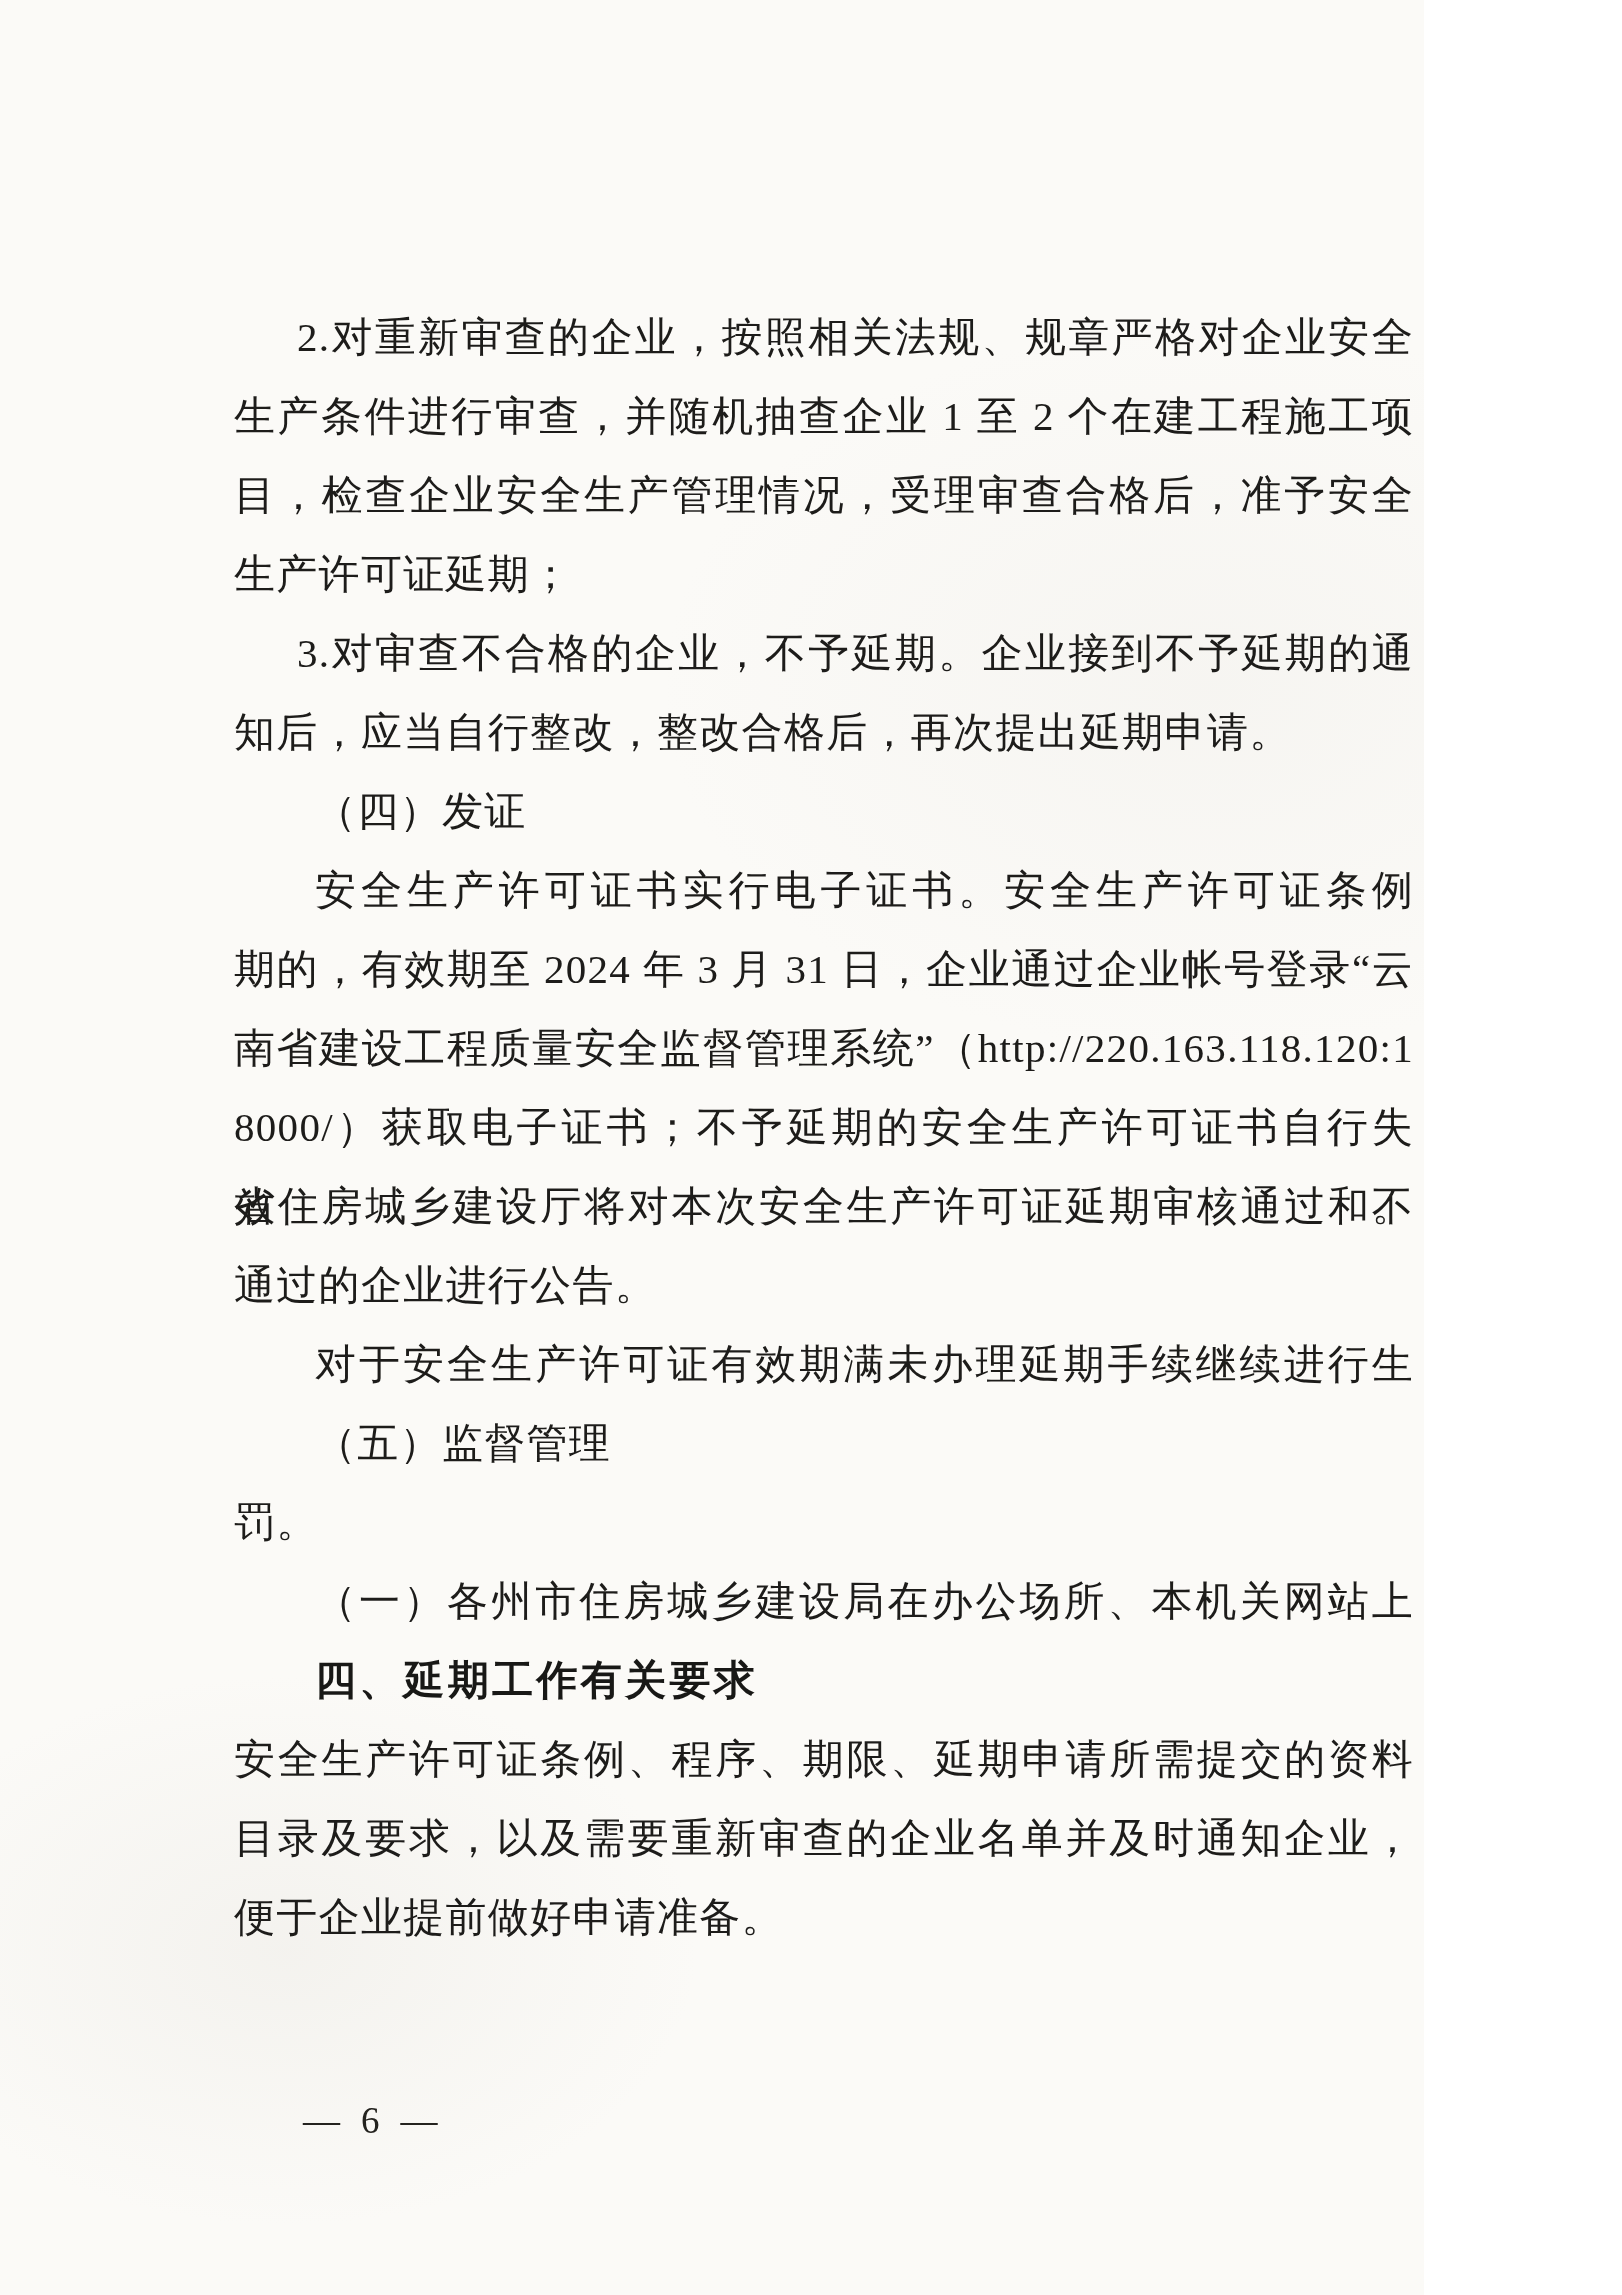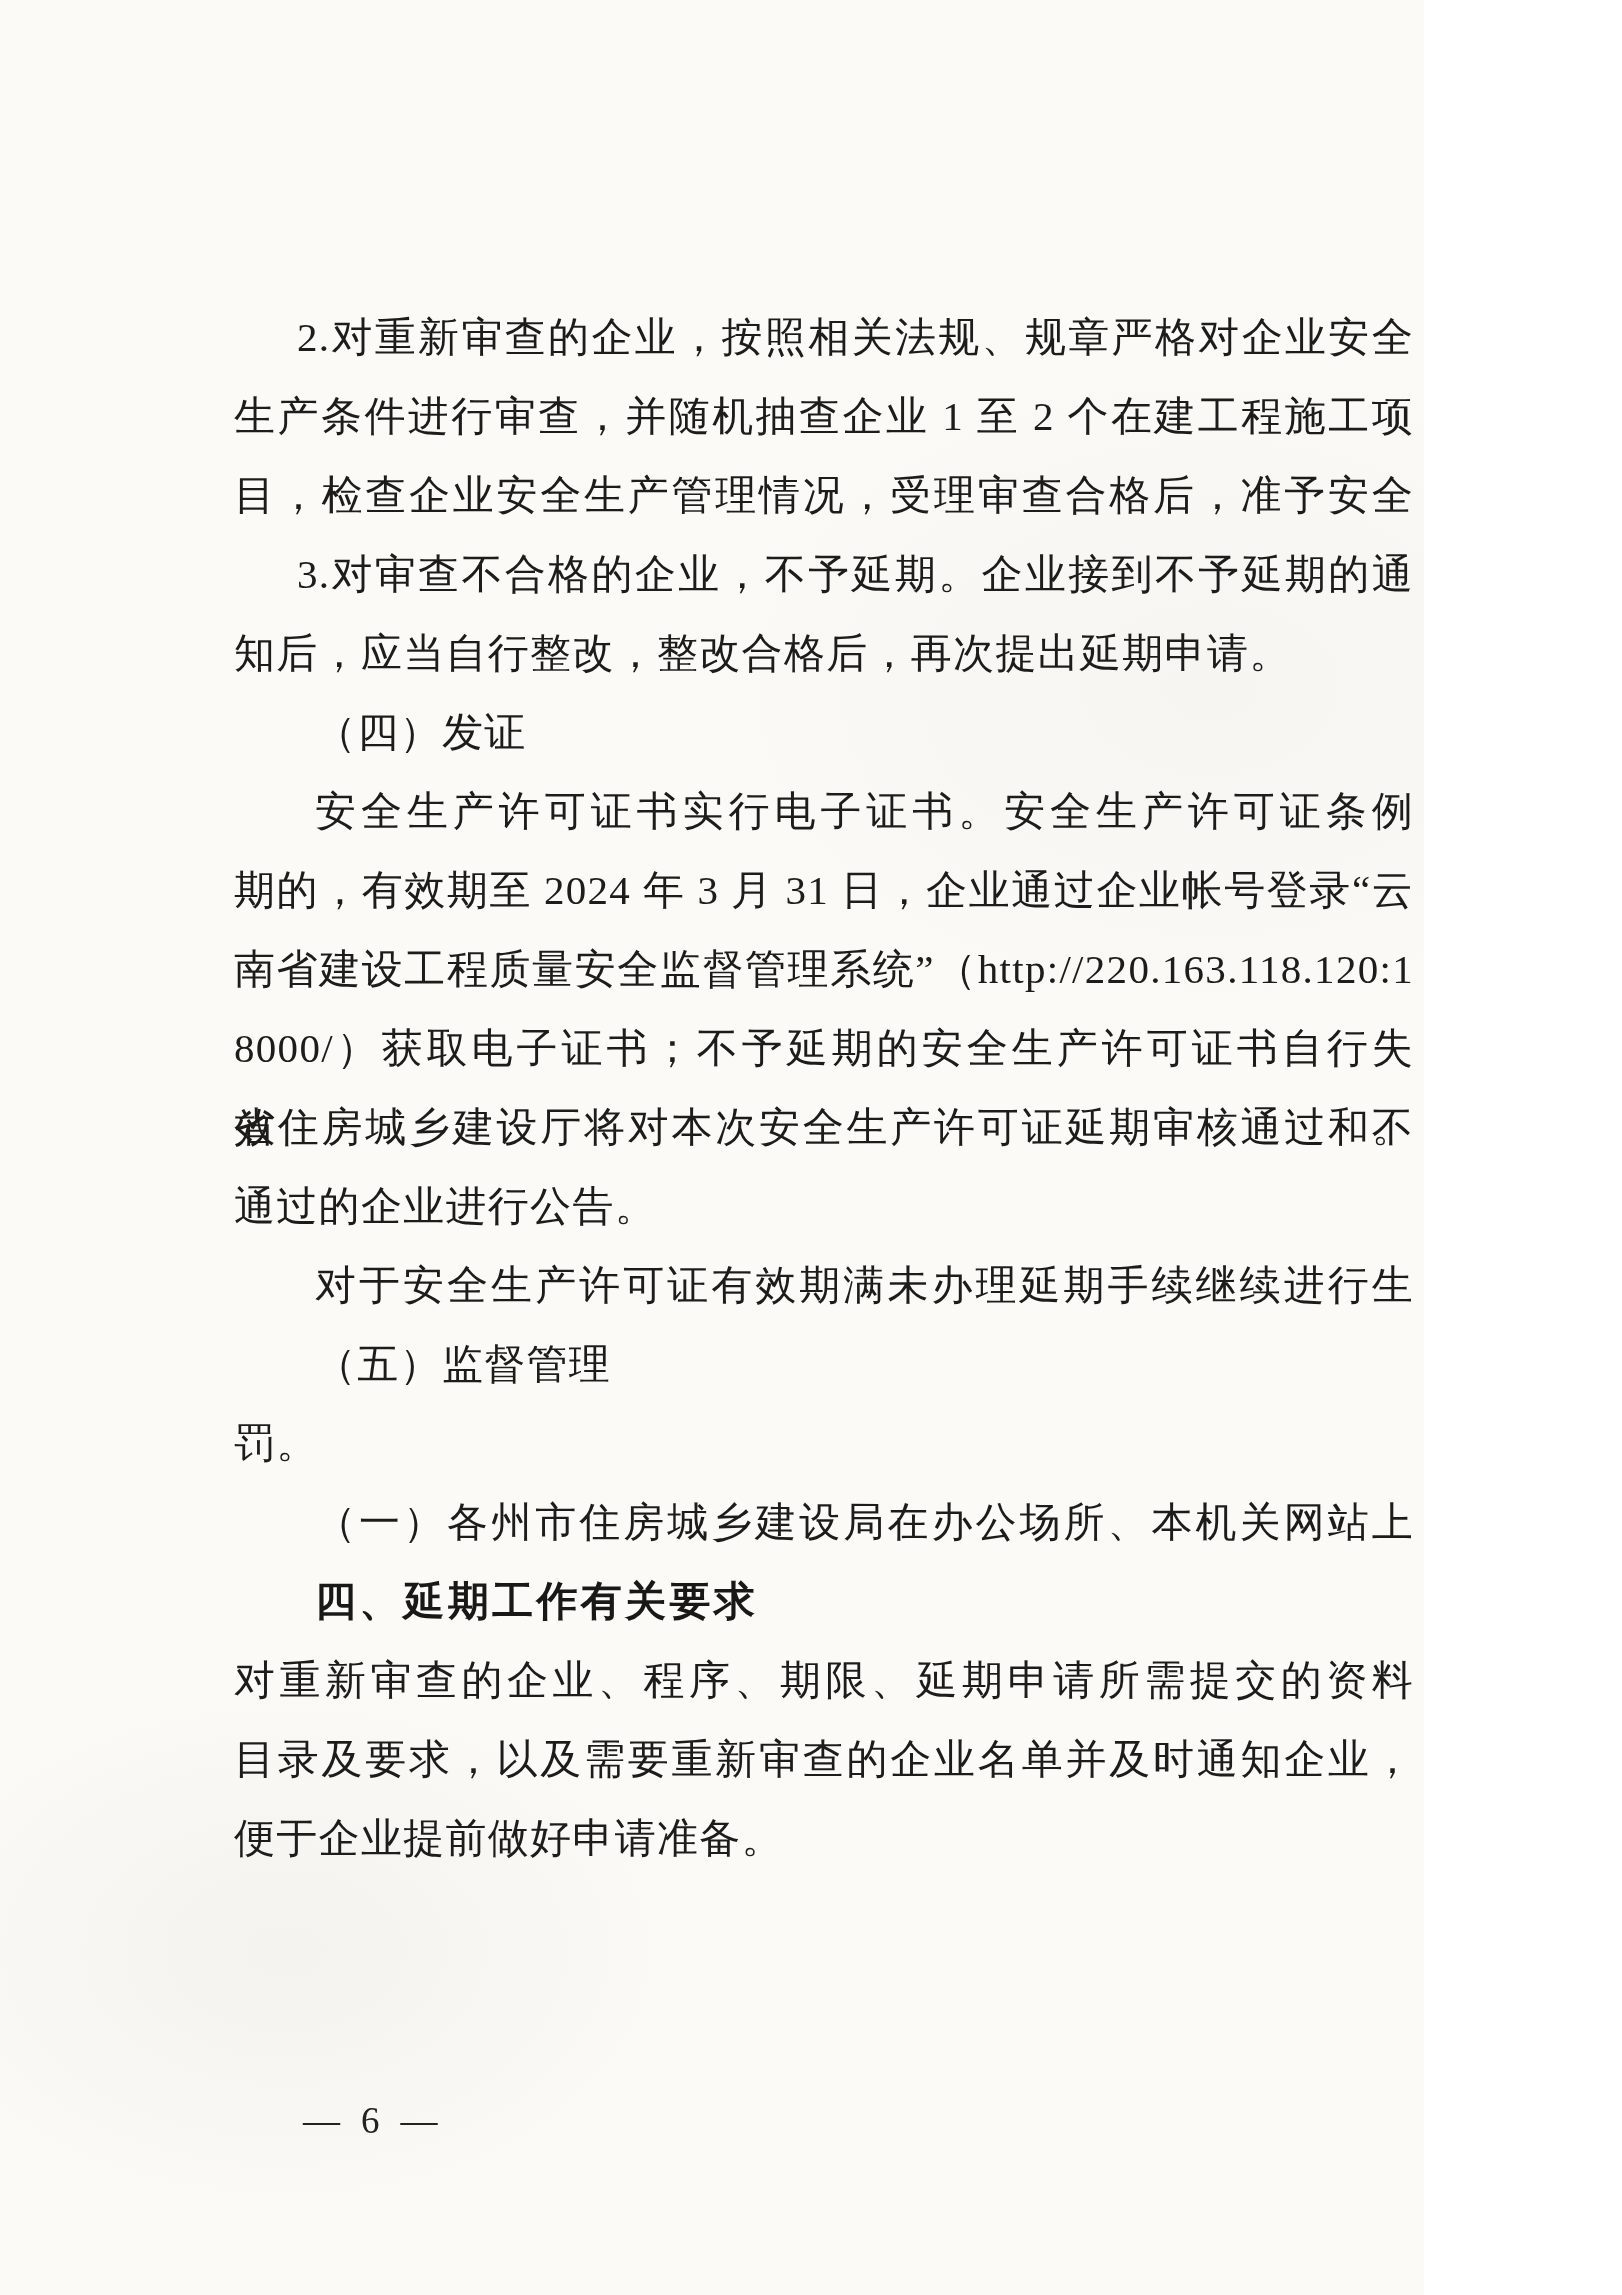--- a/index.html
+++ b/index.html
@@ -68,35 +68,36 @@
 </style>
 </head>
 <body>
 
 <div class="page">
 
   <div class="text-block">
     <div class="ln jf fi-num">2.对重新审查的企业，按照相关法规、规章严格对企业安全</div>
     <div class="ln jf">生产条件进行审查，并随机抽查企业 1 至 2 个在建工程施工项</div>
     <div class="ln jf">目，检查企业安全生产管理情况，受理审查合格后，准予安全</div>
+    <div class="ln">生产许可证延期；</div>
     <div class="ln jf fi-num">3.对审查不合格的企业，不予延期。企业接到不予延期的通</div>
     <div class="ln">知后，应当自行整改，整改合格后，再次提出延期申请。</div>
     <div class="ln fi">（四）发证</div>
     <div class="ln jf fi">安全生产许可证书实行电子证书。安全生产许可证条例</div>
     <div class="ln jf">期的，有效期至 2024 年 3 月 31 日，企业通过企业帐号登录“云</div>
     <div class="ln jf">南省建设工程质量安全监督管理系统”（http://220.163.118.120:1</div>
     <div class="ln jf">8000/）获取电子证书；不予延期的安全生产许可证书自行失效。</div>
     <div class="ln jf">省住房城乡建设厅将对本次安全生产许可证延期审核通过和不</div>
     <div class="ln">通过的企业进行公告。</div>
     <div class="ln jf fi">对于安全生产许可证有效期满未办理延期手续继续进行生</div>
     <div class="ln fi">（五）监督管理</div>
     <div class="ln">罚。</div>
     <div class="ln jf fi">（一）各州市住房城乡建设局在办公场所、本机关网站上</div>
     <div class="ln hd fi">四、延期工作有关要求</div>
-    <div class="ln jf">对重新审查的企业、程序、期限、延期申请所需提交的资料</div>
+    <div class="ln jf">安全生产许可证条例、程序、期限、延期申请所需提交的资料</div>
     <div class="ln jf">目录及要求，以及需要重新审查的企业名单并及时通知企业，</div>
     <div class="ln">便于企业提前做好申请准备。</div>
   </div>
 
   <div class="page-number">— 6 —</div>
 
   <div class="speck"></div>
 
 </div>
 

